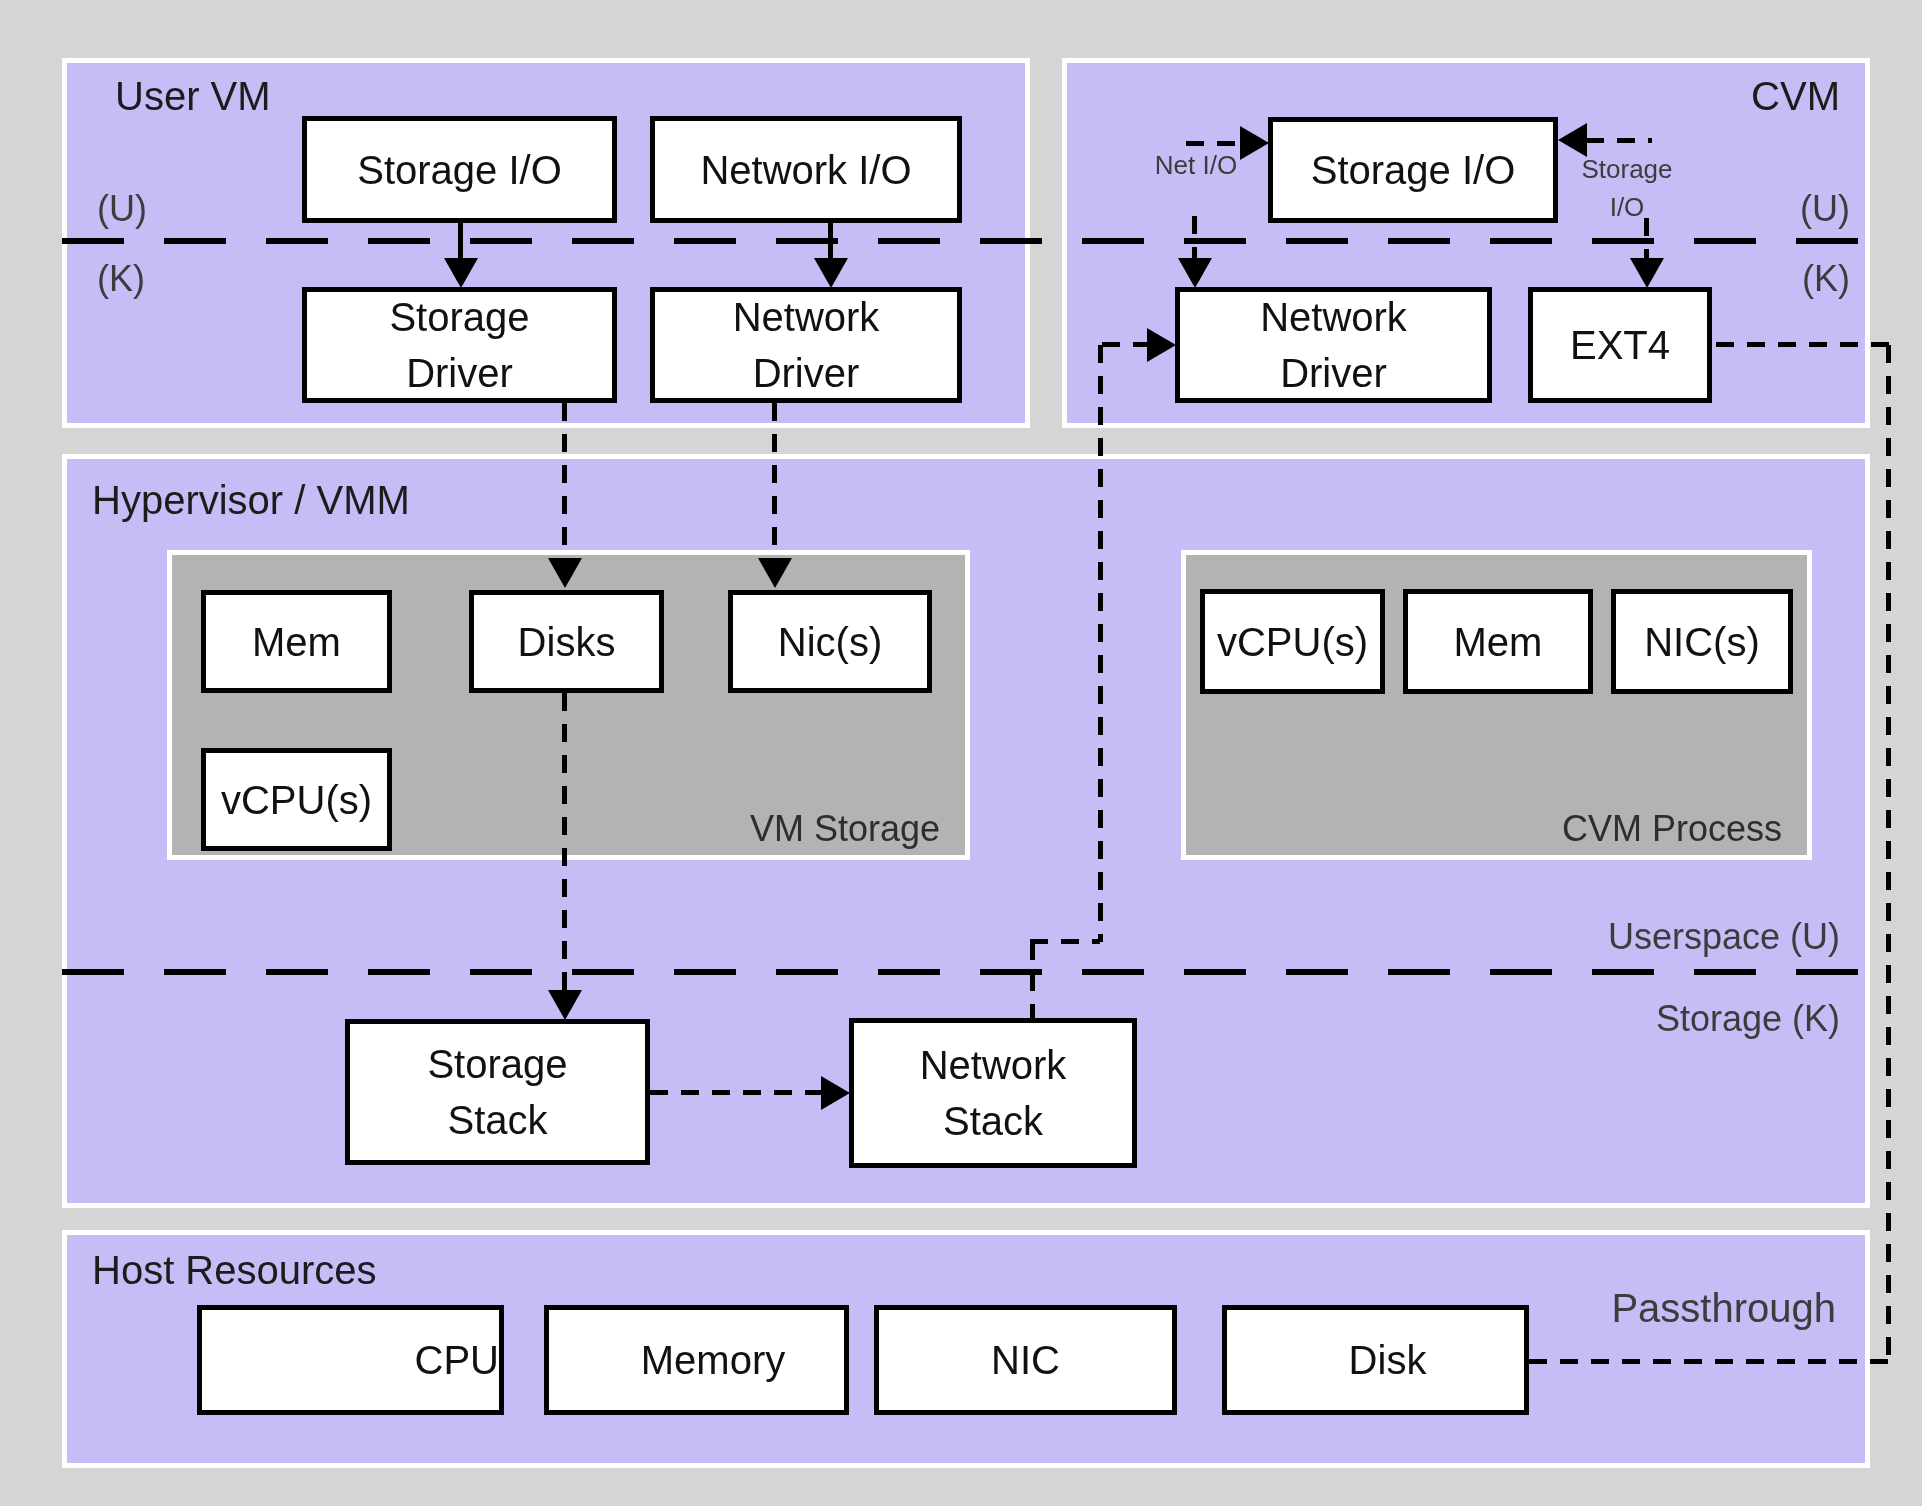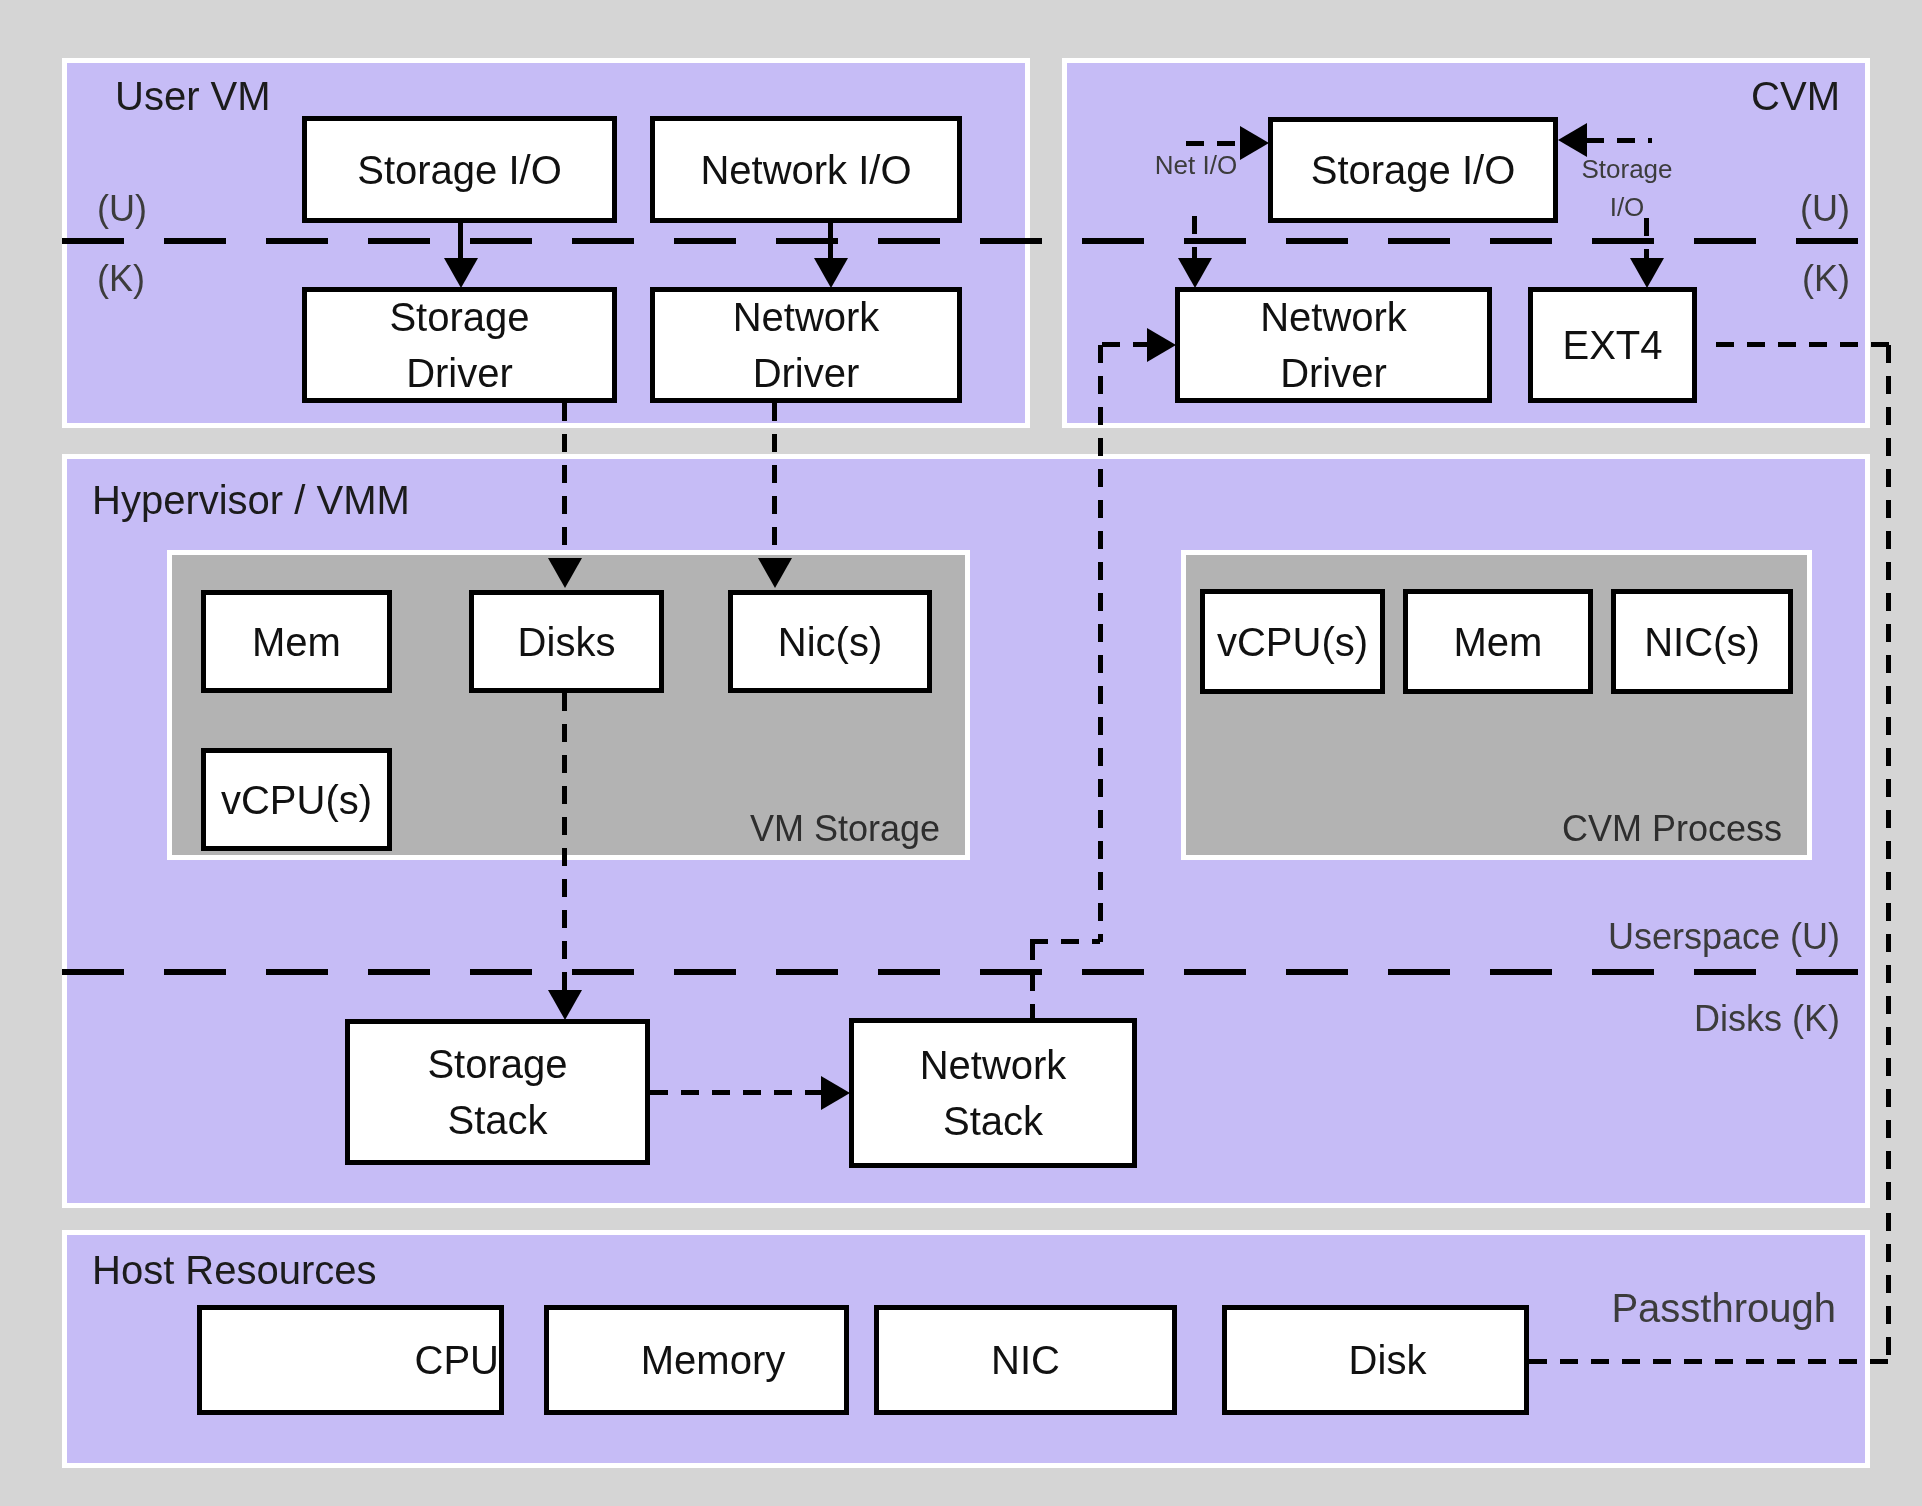--- a/index.html
+++ b/index.html
@@ -113,21 +113,21 @@
 </div>
 <div class="abs smalllabel" style="left:1577px;top:150px;width:100px;">
   <span class="mincontent" style="display:inline-block;">Storage I/O</span>
 </div>
 <div class="abs wbox" style="left:1268px;top:117px;width:290px;height:106px;">
   <span>Storage I/O</span>
 </div>
 <div class="abs wbox" style="left:1175px;top:287px;width:317px;height:116px;">
   <span class="mincontent">Network Driver</span>
 </div>
-<div class="abs wbox" style="left:1528px;top:287px;width:169px;height:116px;">
+<div class="abs wbox" style="left:1528px;top:287px;width:184px;height:116px;">
   <span>EXT4</span>
 </div>
 
 <div class="abs title" style="left:92px;top:478px;">Hypervisor / VMM</div>
 
 <div class="abs wbox" style="left:201px;top:590px;width:191px;height:103px;">
   <span>Mem</span>
 </div>
 <div class="abs wbox" style="left:469px;top:590px;width:195px;height:103px;">
   <span>Disks</span>
@@ -145,21 +145,21 @@
 </div>
 <div class="abs wbox" style="left:1403px;top:589px;width:190px;height:105px;">
   <span>Mem</span>
 </div>
 <div class="abs wbox" style="left:1611px;top:589px;width:182px;height:105px;">
   <span>NIC(s)</span>
 </div>
 <div class="abs proclabel right" style="left:1482px;top:808px;width:300px;">CVM Process</div>
 
 <div class="abs dimlabel right" style="left:1540px;top:916px;width:300px;">Userspace (U)</div>
-<div class="abs dimlabel right" style="left:1540px;top:998px;width:300px;">Disks (K)</div>
+<div class="abs dimlabel right" style="left:1540px;top:998px;width:300px;">Storage (K)</div>
 
 <div class="abs wbox" style="left:345px;top:1019px;width:305px;height:146px;">
   <span class="mincontent">Storage Stack</span>
 </div>
 <div class="abs wbox" style="left:849px;top:1018px;width:288px;height:150px;">
   <span class="mincontent">Network Stack</span>
 </div>
 
 <div class="abs title" style="left:92px;top:1248px;">Host Resources</div>
 <div class="abs dimlabel right" style="left:1536px;top:1286px;width:300px;font-size:40px;">Passthrough</div>

